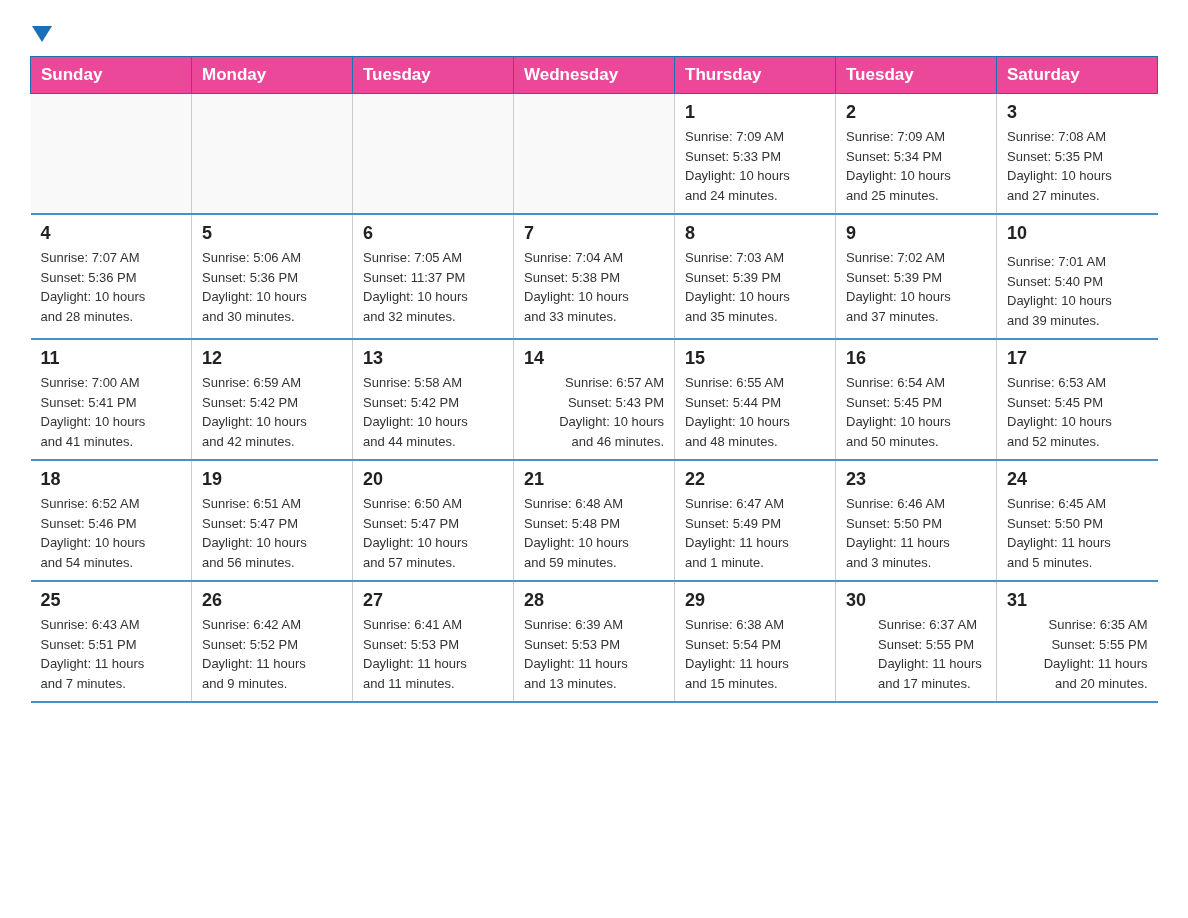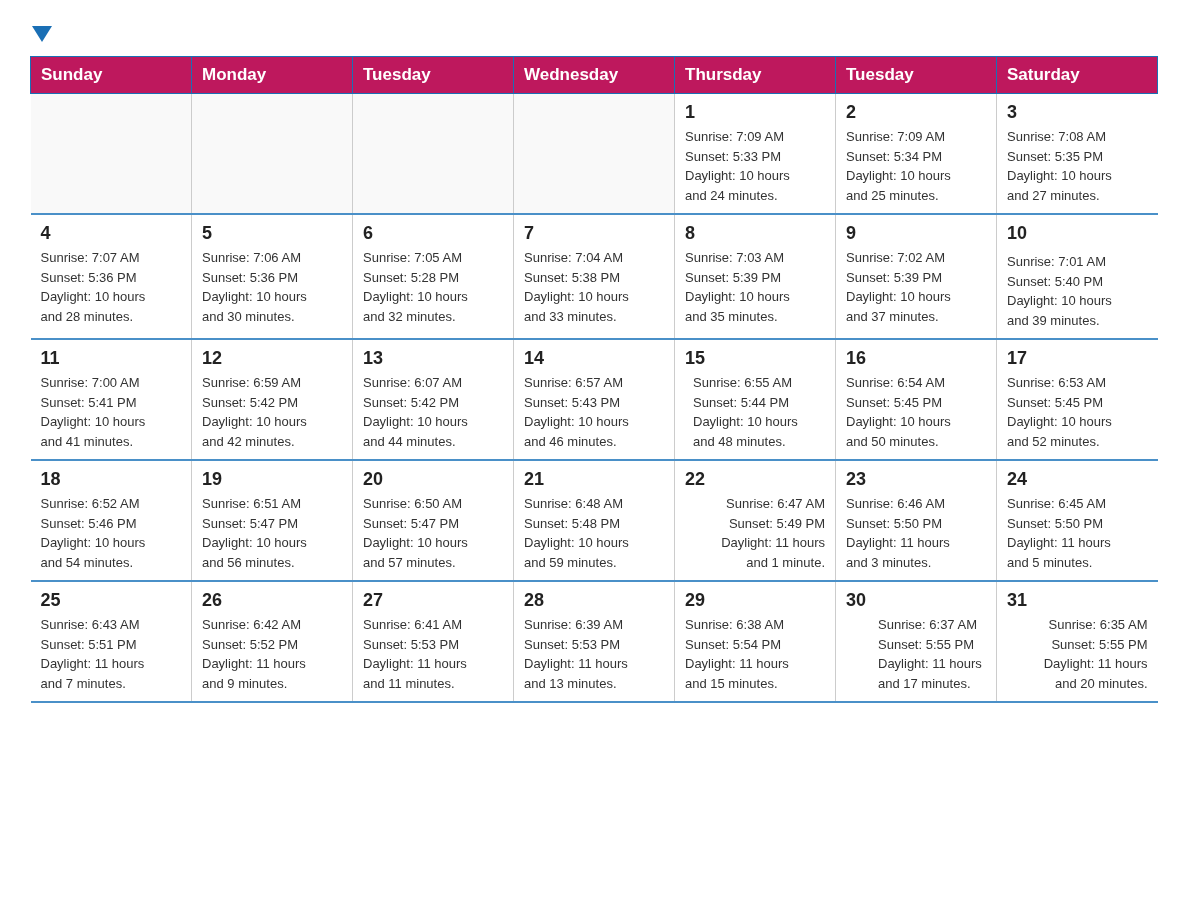--- a/index.html
+++ b/index.html
@@ -50,21 +50,21 @@
       font-size: 22px;
       color: #444;
       margin-top: 4px;
     }
     table {
       width: 100%;
       border-collapse: collapse;
       margin-top: 10px;
     }
     thead tr th {
-      background-color: #be185d;
+      background-color: #ec4899;
       color: #fff;
       font-size: 17px;
       font-weight: bold;
       padding: 8px 10px;
       text-align: left;
       border: 1px solid #1a6fb5;
     }
     tbody tr {
       border-bottom: 2px solid #4a90c8;
     }
@@ -163,29 +163,29 @@
       <tr>
         <td>
           <span class="day-number">4</span>
           <div class="day-info" style="white-space: pre-line;">Sunrise: 7:07 AM
 Sunset: 5:36 PM
 Daylight: 10 hours
 and 28 minutes.</div>
         </td>
         <td>
           <span class="day-number">5</span>
-          <div class="day-info" style="white-space: pre-line;">Sunrise: 7:06 AM
+          <div class="day-info" style="white-space: pre-line;">Sunrise: 5:06 AM
 Sunset: 5:36 PM
 Daylight: 10 hours
 and 30 minutes.</div>
         </td>
         <td>
           <span class="day-number">6</span>
           <div class="day-info" style="white-space: pre-line;">Sunrise: 7:05 AM
-Sunset: 5:28 PM
+Sunset: 11:37 PM
 Daylight: 10 hours
 and 32 minutes.</div>
         </td>
         <td>
           <span class="day-number">7</span>
           <div class="day-info" style="white-space: pre-line;">Sunrise: 7:04 AM
 Sunset: 5:38 PM
 Daylight: 10 hours
 and 33 minutes.</div>
         </td>
@@ -221,35 +221,35 @@
         </td>
         <td>
           <span class="day-number">12</span>
           <div class="day-info" style="white-space: pre-line;">Sunrise: 6:59 AM
 Sunset: 5:42 PM
 Daylight: 10 hours
 and 42 minutes.</div>
         </td>
         <td>
           <span class="day-number">13</span>
-          <div class="day-info" style="white-space: pre-line;">Sunrise: 6:07 AM
+          <div class="day-info" style="white-space: pre-line;">Sunrise: 5:58 AM
 Sunset: 5:42 PM
 Daylight: 10 hours
 and 44 minutes.</div>
         </td>
         <td>
           <span class="day-number">14</span>
-          <div class="day-info" style="white-space: pre-line;">Sunrise: 6:57 AM
+          <div class="day-info" style="white-space: pre-line; text-align: right;">Sunrise: 6:57 AM
 Sunset: 5:43 PM
 Daylight: 10 hours
 and 46 minutes.</div>
         </td>
         <td>
           <span class="day-number">15</span>
-          <div class="day-info" style="white-space: pre-line; margin-left: 8px;">Sunrise: 6:55 AM
+          <div class="day-info" style="white-space: pre-line;">Sunrise: 6:55 AM
 Sunset: 5:44 PM
 Daylight: 10 hours
 and 48 minutes.</div>
         </td>
         <td>
           <span class="day-number">16</span>
           <div class="day-info" style="white-space: pre-line;">Sunrise: 6:54 AM
 Sunset: 5:45 PM
 Daylight: 10 hours
 and 50 minutes.</div>
@@ -286,21 +286,21 @@
         </td>
         <td>
           <span class="day-number">21</span>
           <div class="day-info" style="white-space: pre-line;">Sunrise: 6:48 AM
 Sunset: 5:48 PM
 Daylight: 10 hours
 and 59 minutes.</div>
         </td>
         <td>
           <span class="day-number">22</span>
-          <div class="day-info" style="white-space: pre-line; text-align: right;">Sunrise: 6:47 AM
+          <div class="day-info" style="white-space: pre-line;">Sunrise: 6:47 AM
 Sunset: 5:49 PM
 Daylight: 11 hours
 and 1 minute.</div>
         </td>
         <td>
           <span class="day-number">23</span>
           <div class="day-info" style="white-space: pre-line;">Sunrise: 6:46 AM
 Sunset: 5:50 PM
 Daylight: 11 hours
 and 3 minutes.</div>

